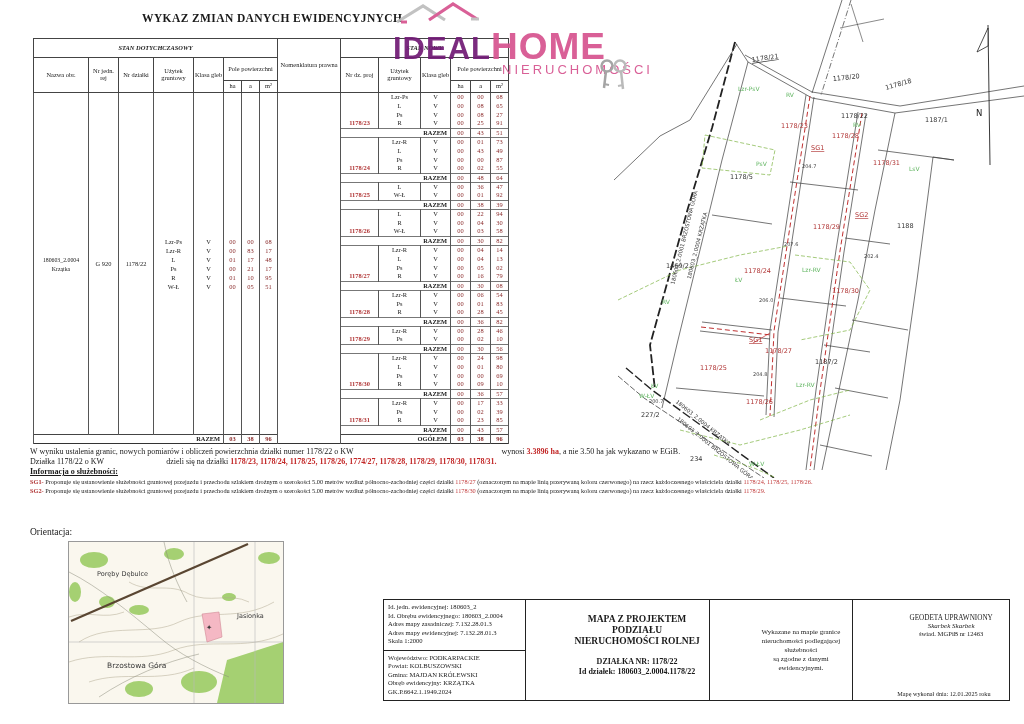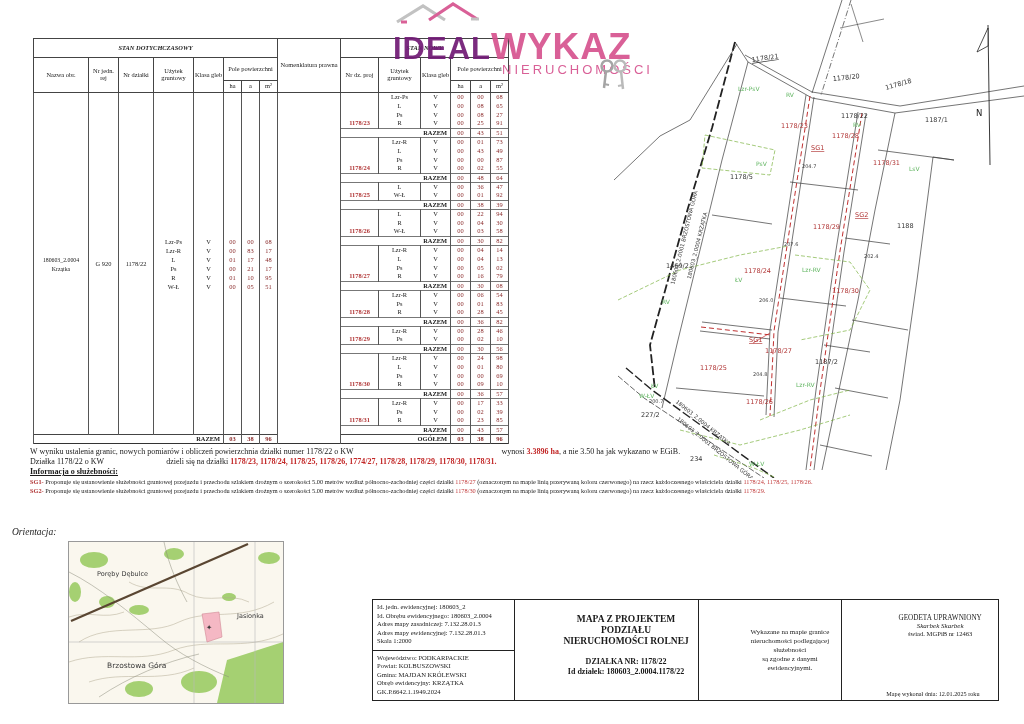--- a/index.html
+++ b/index.html
@@ -44,26 +44,26 @@
   .ml-u{text-decoration:underline;}
   
   .legend{position:absolute;left:30px;top:447px;width:988px;font-size:8px;line-height:10px;}
   .legend .h{font-weight:bold;text-decoration:underline;}
   .legend .red{color:#c22727;font-weight:bold;}
   .legend .sg{font-size:6.3px;line-height:9px;white-space:nowrap;}
   .legend .sg .red{font-weight:normal;color:#c23b3b;}
   .legend .sglab{color:#b03434;font-weight:bold;}
   .gap150{display:inline-block;width:148px;}
   .gap60{display:inline-block;width:62px;}
-  .orient{position:absolute;left:12px;top:527px;font-size:9.5px;font-style:italic;}
+  .orient{position:absolute;left:30px;top:527px;font-size:9.5px;}
   .inset{position:absolute;left:68px;top:541px;border:1px solid #999;}
   .in-lab{fill:#3a3a3a;font:6.5px "DejaVu Sans",sans-serif;}
   .in-lab2{fill:#3a3a3a;font:7.5px "DejaVu Sans",sans-serif;}
   
-  .footer{position:absolute;left:372px;top:599px;width:627px;height:102px;display:flex;border:1.4px solid #222;box-sizing:border-box;gap:40px;}
+  .footer{position:absolute;left:383px;top:599px;width:627px;height:102px;display:flex;border:1.4px solid #222;box-sizing:border-box;gap:40px;}
   .fbox{border-right:1.2px solid #222;box-sizing:border-box;position:relative;}
   .fbox:last-child{border-right:none;}
   .fboxA{width:176px;display:flex;flex-direction:column;}
   .fboxA .half{flex:1;padding:3px 4px;box-sizing:border-box;}
   .fboxA .half.first{border-bottom:1.2px solid #222;}
   .fboxA div{font-size:6.6px;line-height:8.6px;text-align:left;}
   .fboxB{width:179px;text-align:center;padding-top:14px;box-sizing:border-box;}
   .fboxB .t1{font-size:9.5px;font-weight:bold;line-height:11px;}
   .fboxB .t2{font-size:8px;font-weight:bold;margin-top:10px;line-height:10px;}
   .fboxC{width:126px;display:flex;align-items:center;justify-content:center;text-align:center;font-size:7px;line-height:9px;padding:0 6px;box-sizing:border-box;}
@@ -71,30 +71,31 @@
   .fboxD .g1{font-size:7.2px;font-weight:normal;}
   .fboxD .g2{font-size:7px;font-style:italic;}
   .fboxD .g3{font-size:6.6px;}
   .fboxD .date{position:absolute;left:4px;bottom:3px;font-size:6.2px;}
 </style>
 </head>
 <body>
 
 <div class="page">
 
+  <div class="doc-title">WYKAZ ZMIAN DANYCH EWIDENCYJNYCH</div>
 
   <div class="logo">
     <svg width="95" height="24" style="position:absolute;left:10px;top:0;">
       <polyline points="4,20 30,4 52,18" fill="none" stroke="#bdbdbd" stroke-width="3.2"></polyline>
       <polyline points="36,18 60,2 84,17" fill="none" stroke="#d6538f" stroke-width="3.2"></polyline>
       <line x1="8" y1="20" x2="14" y2="20" stroke="#d6538f" stroke-width="3"></line>
       <line x1="78" y1="17" x2="86" y2="17" stroke="#bdbdbd" stroke-width="3"></line>
     </svg>
     <div class="logo-row">
-      <span class="logo-ideal">IDEAL</span><span class="logo-home">WYKAZ</span>
+      <span class="logo-ideal">IDEAL</span><span class="logo-home">HOME</span>
     </div>
     <div class="logo-sub">NIERUCHOMOŚCI</div>
     <svg width="34" height="36" style="position:absolute;left:214px;top:56px;">
       <circle cx="10" cy="8" r="5.5" fill="none" stroke="#9e9e9e" stroke-width="2.5"></circle>
       <circle cx="23" cy="8" r="5.5" fill="none" stroke="#b5b5b5" stroke-width="2.5"></circle>
       <line x1="9" y1="13" x2="7" y2="30" stroke="#9e9e9e" stroke-width="2.5"></line>
       <line x1="24" y1="13" x2="26" y2="31" stroke="#b5b5b5" stroke-width="2.5"></line>
       <line x1="7" y1="26" x2="12" y2="27" stroke="#9e9e9e" stroke-width="2"></line>
       <line x1="26" y1="27" x2="21" y2="28" stroke="#b5b5b5" stroke-width="2"></line>
     </svg>

